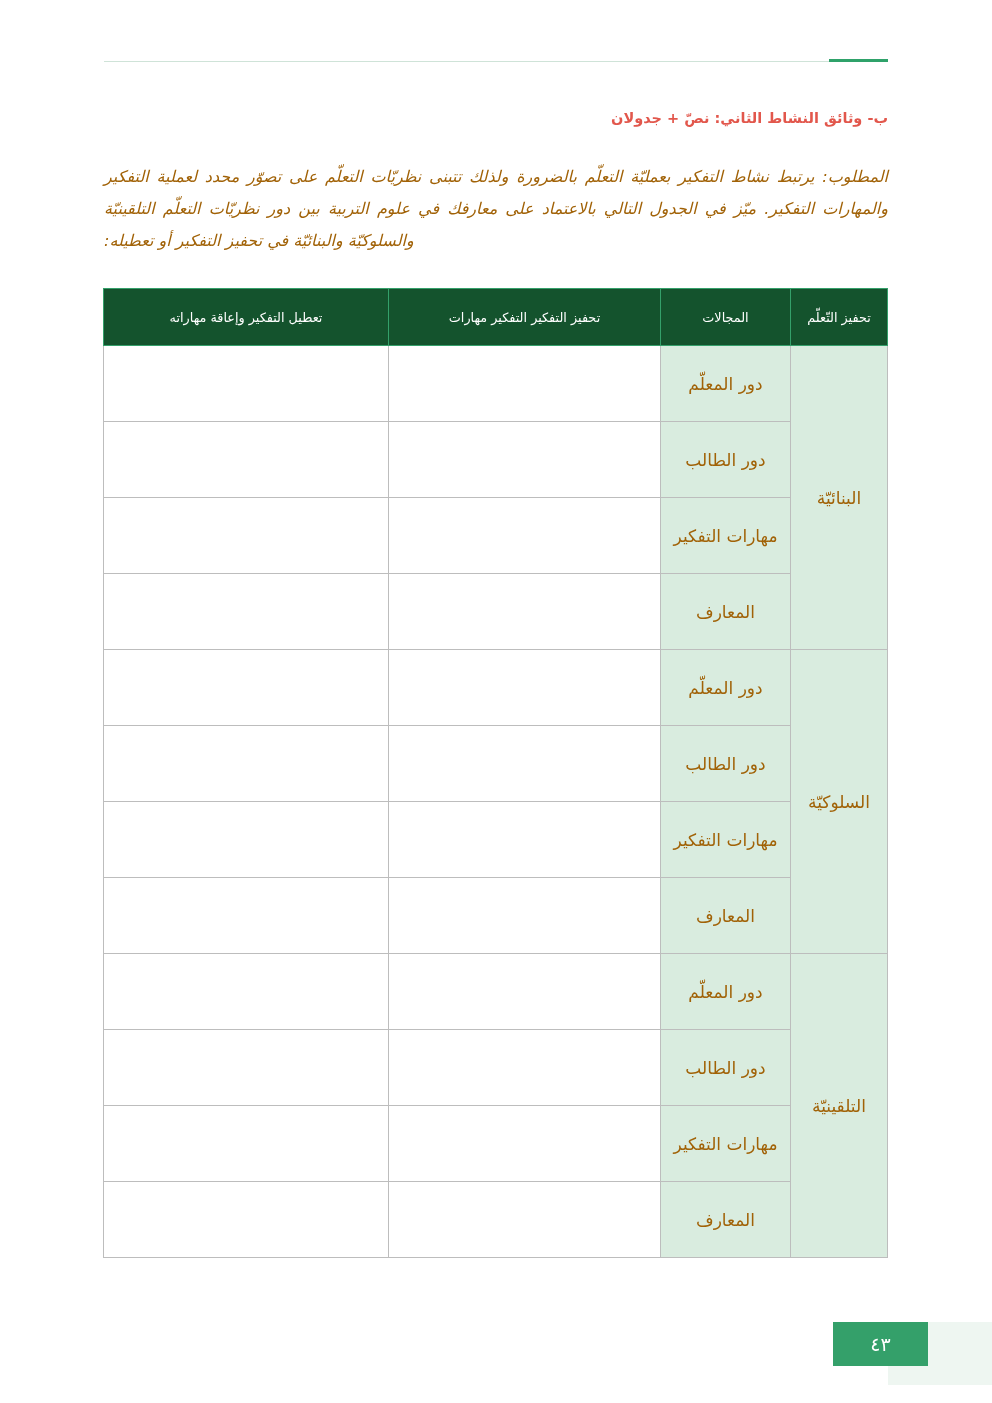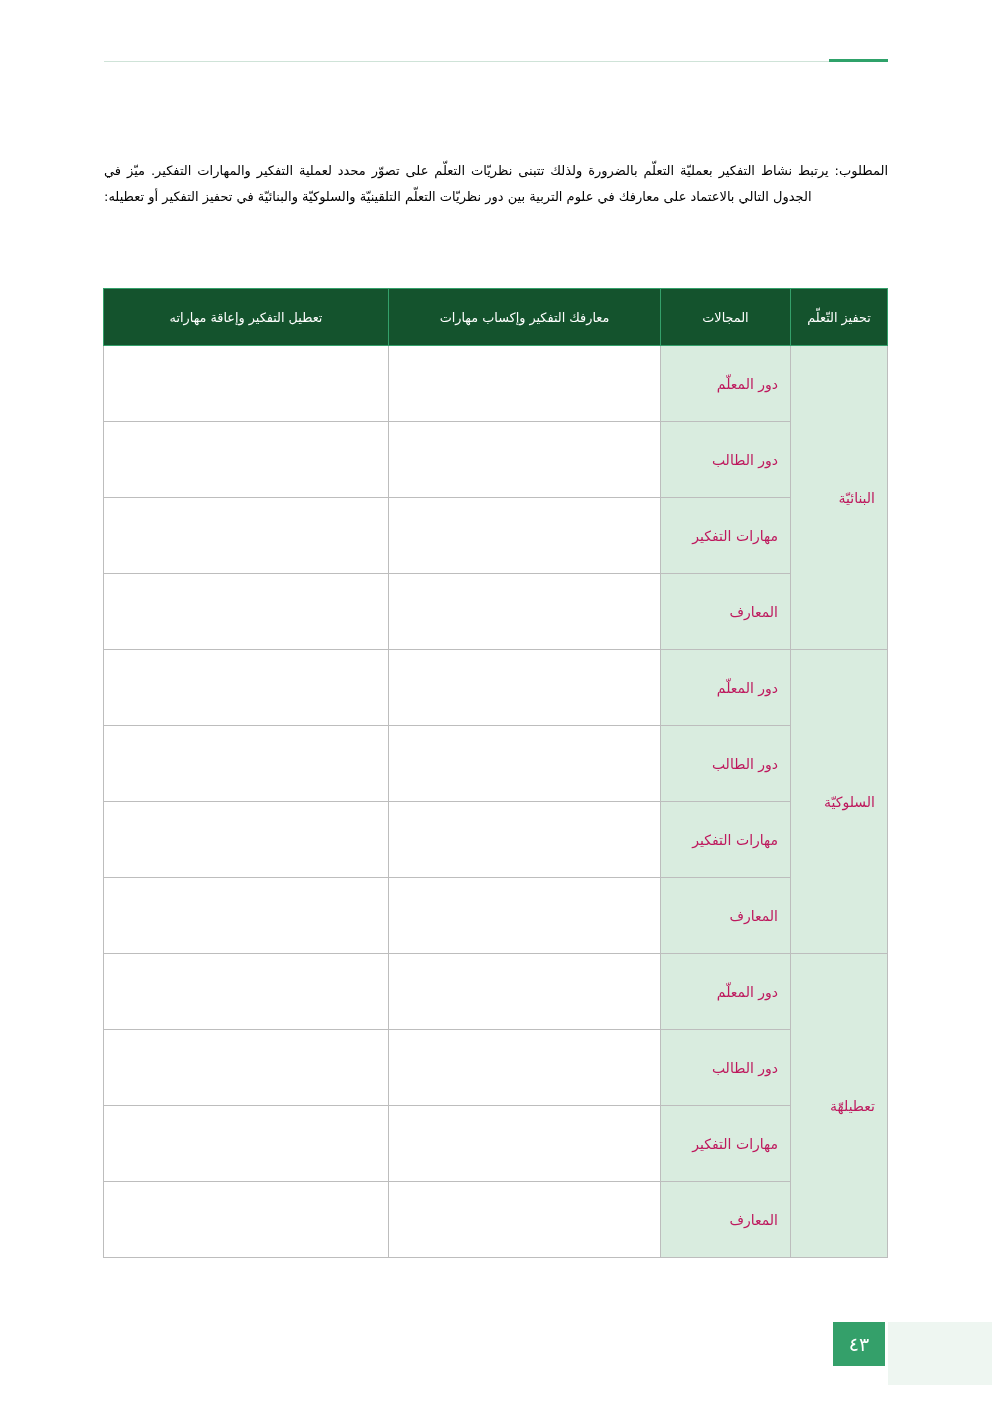--- a/index.html
+++ b/index.html
@@ -55,47 +55,47 @@
 
   
   .intro {
     position: absolute;
     top: 145px;
     right: 104px;
     width: 784px;
     text-align: justify;
     text-align-last: left;
     direction: rtl;
-    font-size: 13px;
+    font-size: 16px;
     line-height: 2.0;
-    color: #000000;
+    color: #a16207;
+    font-style: italic;
   }
 
   
   .table-wrap {
     position: absolute;
     top: 288px;
     right: 104px;
     width: 784px;
   }
   table.grid {
     border-collapse: collapse;
     width: 784px;
     direction: rtl;
     table-layout: fixed;
   }
   table.grid th,
   table.grid td {
     border: 1px solid #bdbdbd;
-    font-size: 14px;
+    font-size: 17px;
     font-weight: normal;
-    color: #be185d;
+    color: #a16207;
     vertical-align: middle;
     padding: 0 12px;
-    text-align: right;
   }
   table.grid thead th {
     background: #14532d;
     color: #ffffff;
     height: 56px;
     border-color: #34a06a;
     text-align: center;
     font-weight: normal;
     font-size: 12.8px;
   }
@@ -124,54 +124,55 @@
     left: 888px;
     top: 1322px;
     width: 104px;
     height: 63px;
     background: #eef6f1;
   }
   .page-number {
     position: absolute;
     left: 833px;
     top: 1322px;
-    width: 52px;
+    width: 95px;
     height: 44px;
     background: #34a06a;
     color: #ffffff;
     font-size: 19px;
     display: flex;
     align-items: center;
     justify-content: center;
   }
 </style>
 </head>
 <body>
 
 <div class="page">
 
   <div class="top-rule"></div>
   <div class="top-rule-accent"></div>
 
+  <div class="section-heading">ب- وثائق النشاط الثاني: نصّ + جدولان</div>
 
   <p class="intro">المطلوب: يرتبط نشاط التفكير بعمليّة التعلّم بالضرورة ولذلك تتبنى نظريّات التعلّم على تصوّر محدد لعملية التفكير والمهارات التفكير. ميّز في الجدول التالي بالاعتماد على معارفك في علوم التربية بين دور نظريّات التعلّم التلقينيّة والسلوكيّة والبنائيّة في تحفيز التفكير أو تعطيله:</p>
 
   <div class="table-wrap">
     <table class="grid">
       <colgroup>
         <col class="c-mech">
         <col class="c-field">
         <col class="c-stim">
         <col class="c-block">
       </colgroup>
       <thead>
         <tr>
           <th>تحفيز التّعلّم</th>
           <th>المجالات</th>
-          <th>معارفك التفكير وإكساب مهارات</th>
+          <th>تحفيز التفكير التفكير مهارات</th>
           <th>تعطيل التفكير وإعاقة مهاراته</th>
         </tr>
       </thead>
       <tbody>
 
         <tr>
           <td class="mech" rowspan="4">البنائيّة</td>
           <td class="field">دور المعلّم</td>
           <td class="blank"></td>
           <td class="blank"></td>
@@ -208,21 +209,21 @@
           <td class="blank"></td>
           <td class="blank"></td>
         </tr>
         <tr>
           <td class="field">المعارف</td>
           <td class="blank"></td>
           <td class="blank"></td>
         </tr>
 
         <tr>
-          <td class="mech" rowspan="4">تعطيلهّة</td>
+          <td class="mech" rowspan="4">التلقينيّة</td>
           <td class="field">دور المعلّم</td>
           <td class="blank"></td>
           <td class="blank"></td>
         </tr>
         <tr>
           <td class="field">دور الطالب</td>
           <td class="blank"></td>
           <td class="blank"></td>
         </tr>
         <tr>

